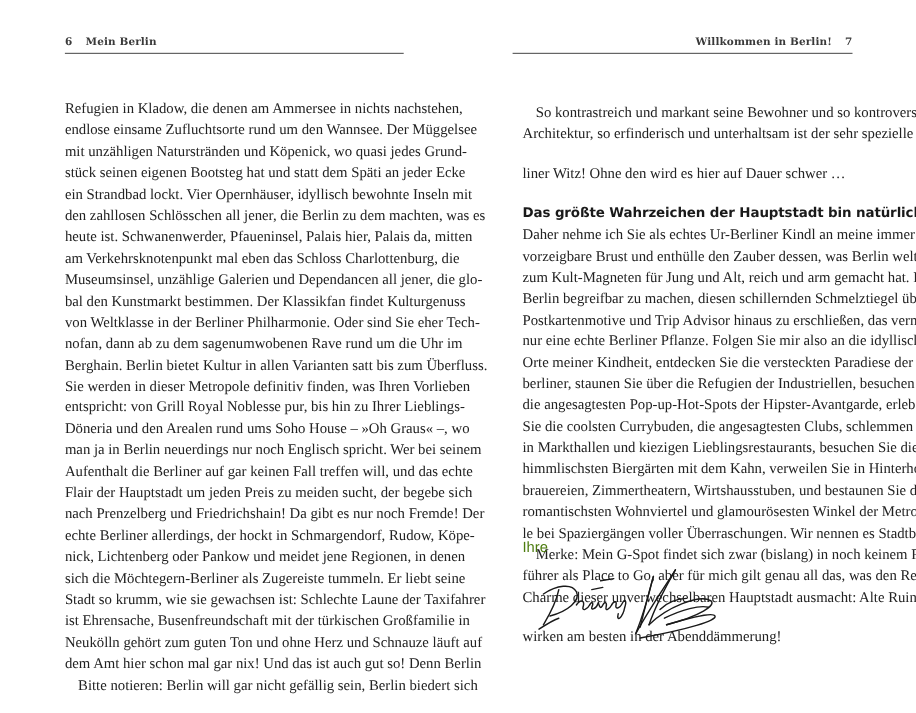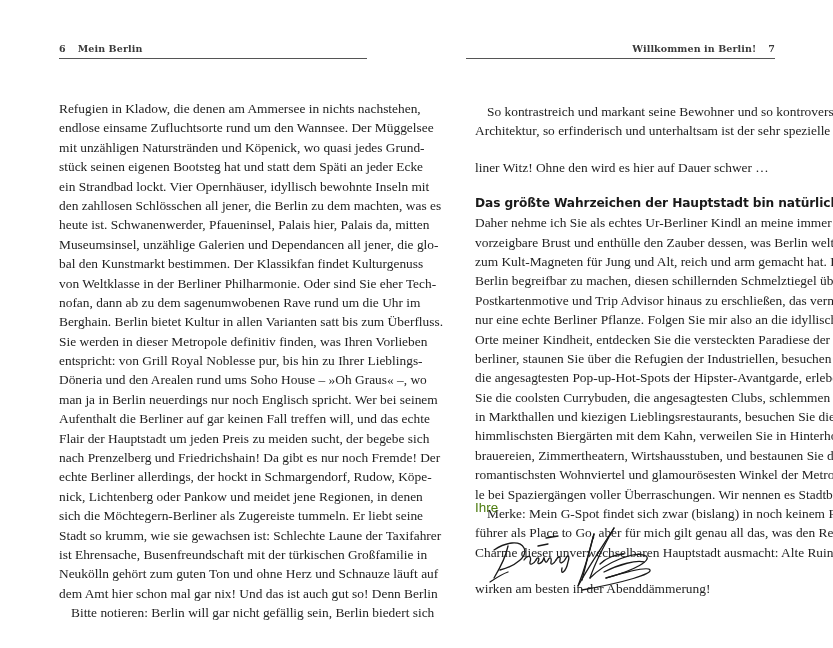--- a/index.html
+++ b/index.html
@@ -9,21 +9,21 @@
     }
     body {
       width: 833px;
       height: 648px;
       position: relative;
       overflow: hidden;
       color: #2a2a2a;
     }
     .page {
       position: absolute;
-      top: 12px;
+      top: 2px;
       height: 476px;
     }
     .page-left { left: 0; width: 416px; }
     .page-right { left: 416px; width: 417px; }
 
     .running-head {
       position: absolute;
       top: 31px;
       height: 14px;
       font-family: "DejaVu Serif", serif;
@@ -111,20 +111,21 @@
   <div class="rule"></div>
 
   <div class="body-text">
     <span class="line">Refugien in Kladow, die denen am Ammersee in nichts nachstehen,</span>
     <span class="line">endlose einsame Zufluchtsorte rund um den Wannsee. Der Müggelsee</span>
     <span class="line">mit unzähligen Naturstränden und Köpenick, wo quasi jedes Grund-</span>
     <span class="line">stück seinen eigenen Bootsteg hat und statt dem Späti an jeder Ecke</span>
     <span class="line">ein Strandbad lockt. Vier Opernhäuser, idyllisch bewohnte Inseln mit</span>
     <span class="line">den zahllosen Schlösschen all jener, die Berlin zu dem machten, was es</span>
     <span class="line">heute ist. Schwanenwerder, Pfaueninsel, Palais hier, Palais da, mitten</span>
+    <span class="line">am Verkehrsknotenpunkt mal eben das Schloss Charlottenburg, die</span>
     <span class="line">Museumsinsel, unzählige Galerien und Dependancen all jener, die glo-</span>
     <span class="line">bal den Kunstmarkt bestimmen. Der Klassikfan findet Kulturgenuss</span>
     <span class="line">von Weltklasse in der Berliner Philharmonie. Oder sind Sie eher Tech-</span>
     <span class="line">nofan, dann ab zu dem sagenumwobenen Rave rund um die Uhr im</span>
     <span class="line">Berghain. Berlin bietet Kultur in allen Varianten satt bis zum Überfluss.</span>
     <span class="line">Sie werden in dieser Metropole definitiv finden, was Ihren Vorlieben</span>
     <span class="line">entspricht: von Grill Royal Noblesse pur, bis hin zu Ihrer Lieblings-</span>
     <span class="line">Döneria und den Arealen rund ums Soho House – »Oh Graus« –, wo</span>
     <span class="line">man ja in Berlin neuerdings nur noch Englisch spricht. Wer bei seinem</span>
     <span class="line">Aufenthalt die Berliner auf gar keinen Fall treffen will, und das echte</span>

